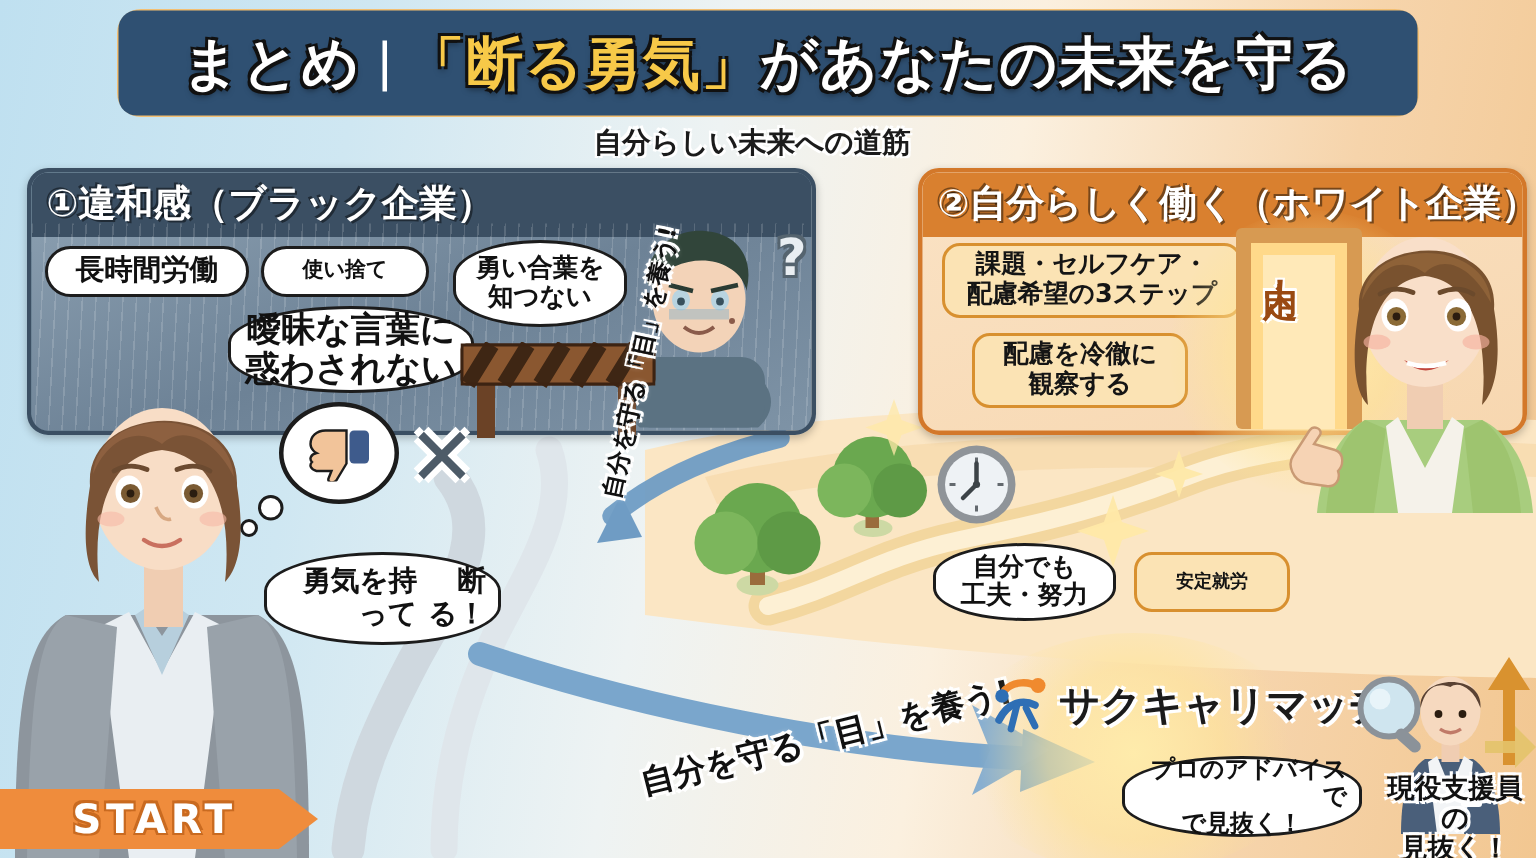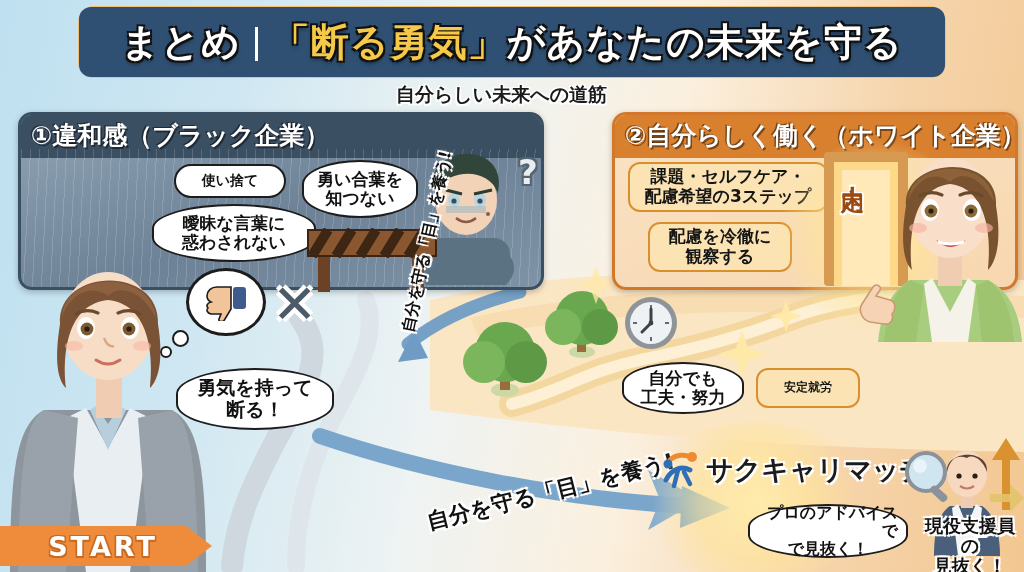--- a/index.html
+++ b/index.html
@@ -118,25 +118,28 @@
       </div>
     </div>
   </div>
   <div class="subtitle">自分らしい未来への道筋</div>
 
   <div class="panel" id="panel-left">
     <div class="rain"></div>
     <div class="panel-head">①違和感（ブラック企業）</div>
   </div>
 
+  <div class="chip" style="left:30px;top:164px;width:136px;height:34px;font-size:19px;">
+    <span>長時間労働</span>
+  </div>
   <div class="chip" style="left:174px;top:164px;width:112px;height:34px;font-size:14px;">
     <span>使い捨て</span>
   </div>
 
-  <div class="bub" style="left:152px;top:204px;width:164px;height:58px;font-size:17px;flex-direction:column;">
+  <div class="bub" style="left:152px;top:204px;width:164px;height:58px;font-size:23px;flex-direction:column;">
     <span>曖昧な言葉に</span>
     <span>惑わされない</span>
   </div>
 
   <div class="bub" style="left:302px;top:160px;width:116px;height:58px;font-size:17px;flex-direction:column;">
     <span>勇い合葉を</span>
     <span>知つない</span>
   </div>
 
   <svg class="person" style="left:404px;top:140px;" width="130" height="145">
@@ -194,21 +197,21 @@
     <circle cx="121" cy="87" r="6.4" fill="#7a5a33"></circle>
     <circle cx="79" cy="87" r="2.6" fill="#2b1d10"></circle>
     <circle cx="121" cy="87" r="2.6" fill="#2b1d10"></circle>
     <path d="M68 72 Q78 66 90 71 M110 71 Q122 66 132 72" stroke="#6b4a30" stroke-width="3.2" fill="none" stroke-linecap="round"></path>
     <path d="M96 96 Q100 106 106 104" stroke="#d8a882" stroke-width="2.4" fill="none"></path>
     <path d="M88 118 Q100 126 112 118" stroke="#c9705f" stroke-width="3" fill="none" stroke-linecap="round"></path>
     <ellipse cx="66" cy="104" rx="9" ry="5" fill="#f6b9a6" opacity=".6"></ellipse>
     <ellipse cx="134" cy="104" rx="9" ry="5" fill="#f6b9a6" opacity=".6"></ellipse>
   </svg>
 
-  <div class="bub" style="left:176px;top:368px;width:158px;height:62px;font-size:19px;flex-direction:column;">
+  <div class="bub" style="left:176px;top:368px;width:158px;height:62px;font-size:19px;flex-direction:row;">
     <span>勇気を持って</span>
     <span>断る！</span>
   </div>
 
   <div class="panel" id="panel-right">
     <div class="panel-head">②自分らしく働く（ホワイト企業）</div>
   </div>
 
   <div class="ychip" style="left:628px;top:162px;width:200px;height:50px;font-size:17px;flex-direction:column;">
     <span>課題・セルフケア・</span>

